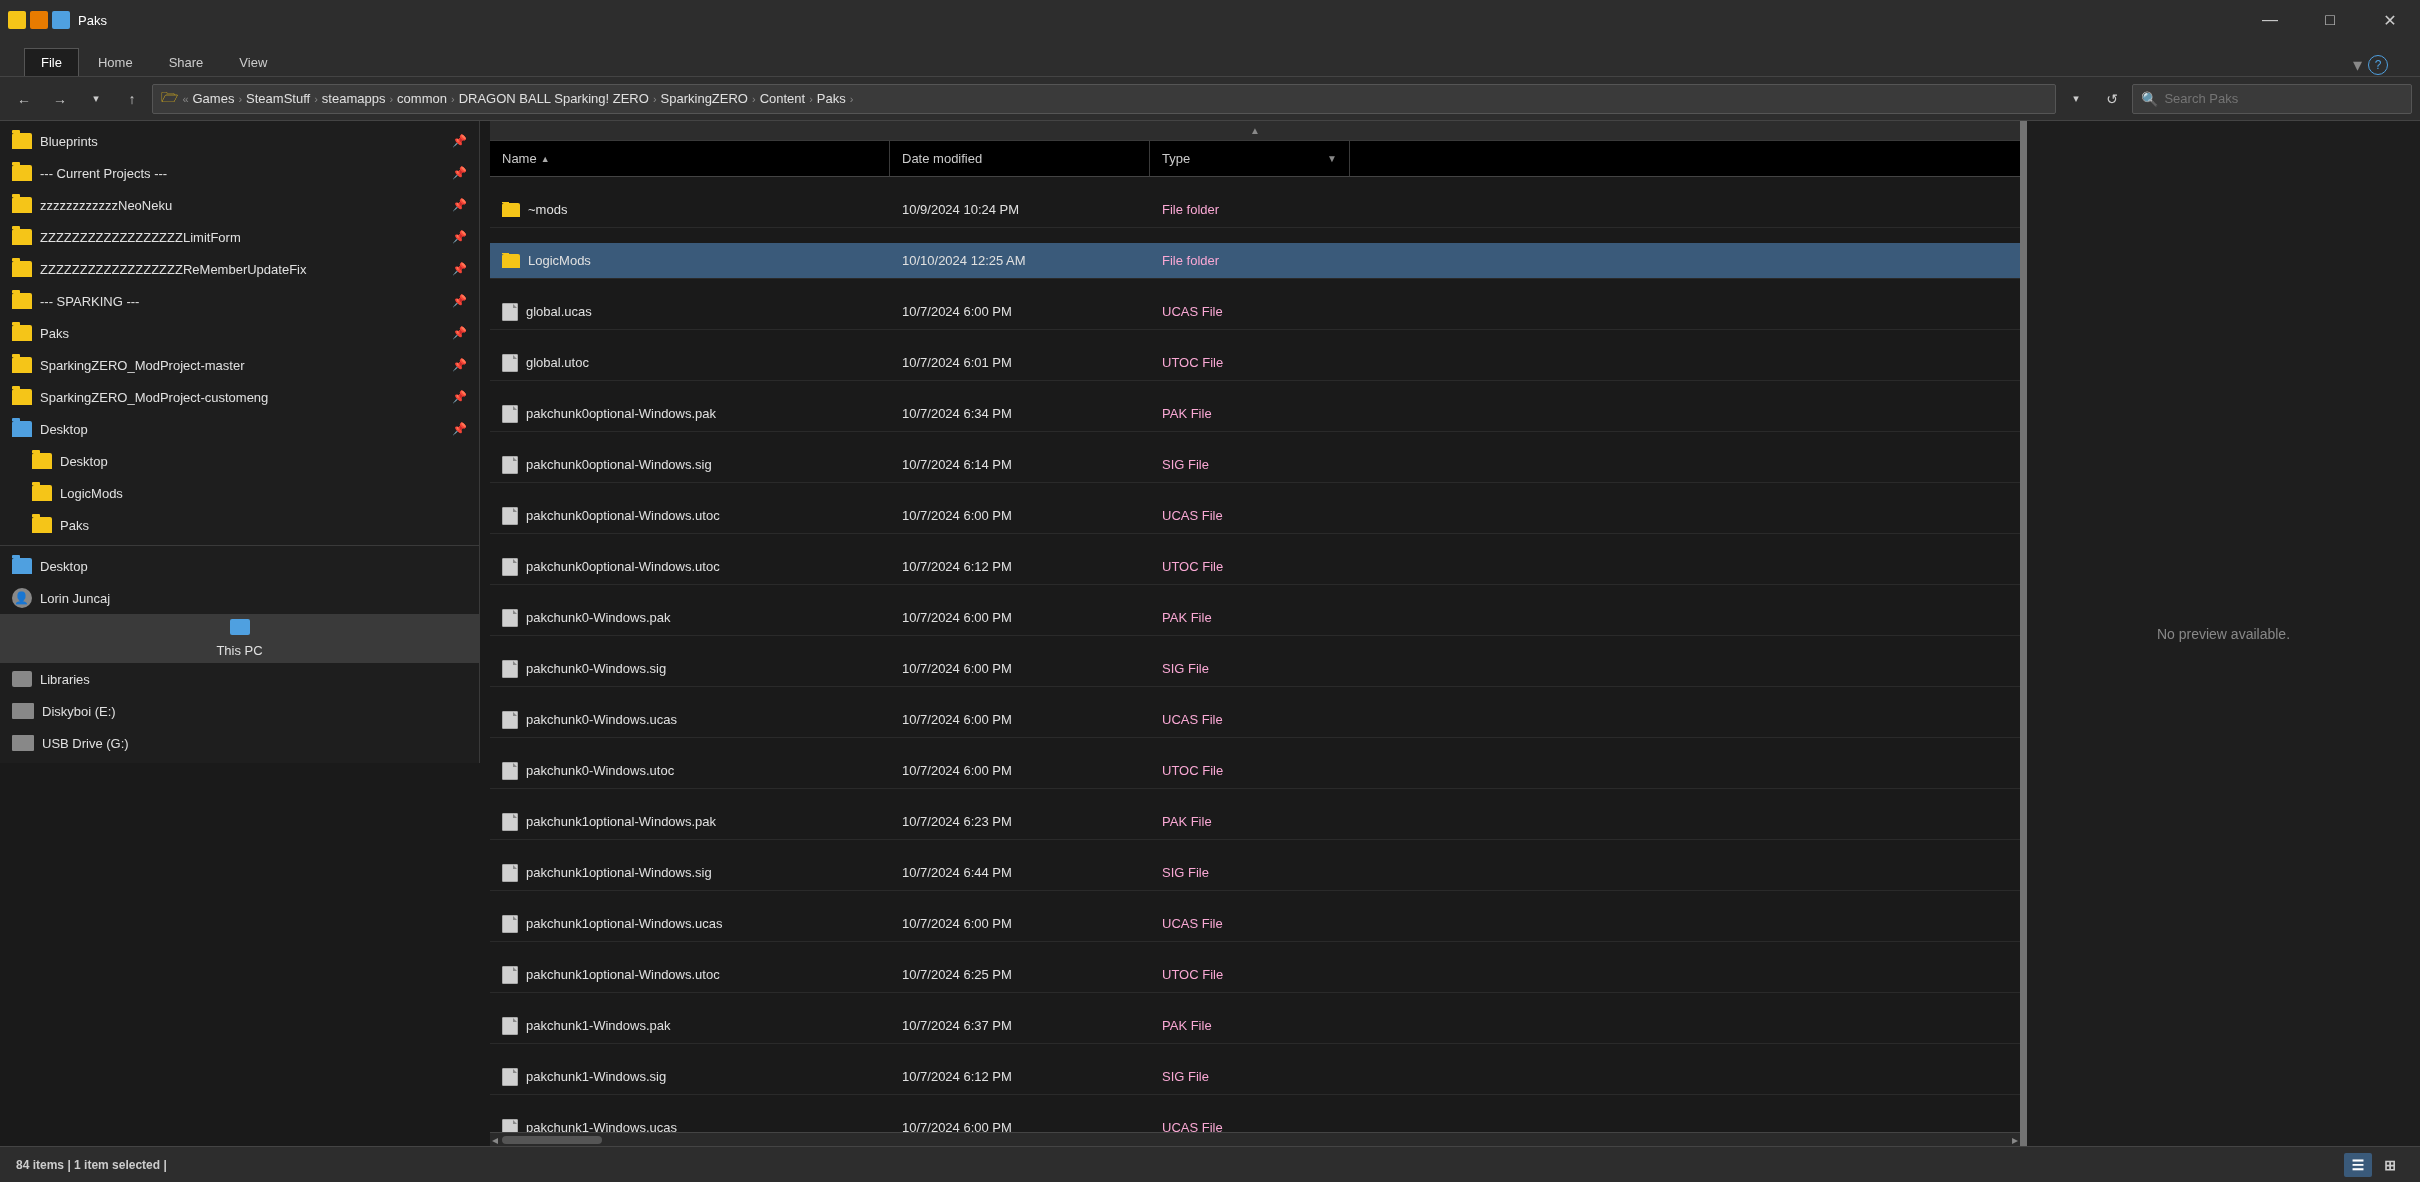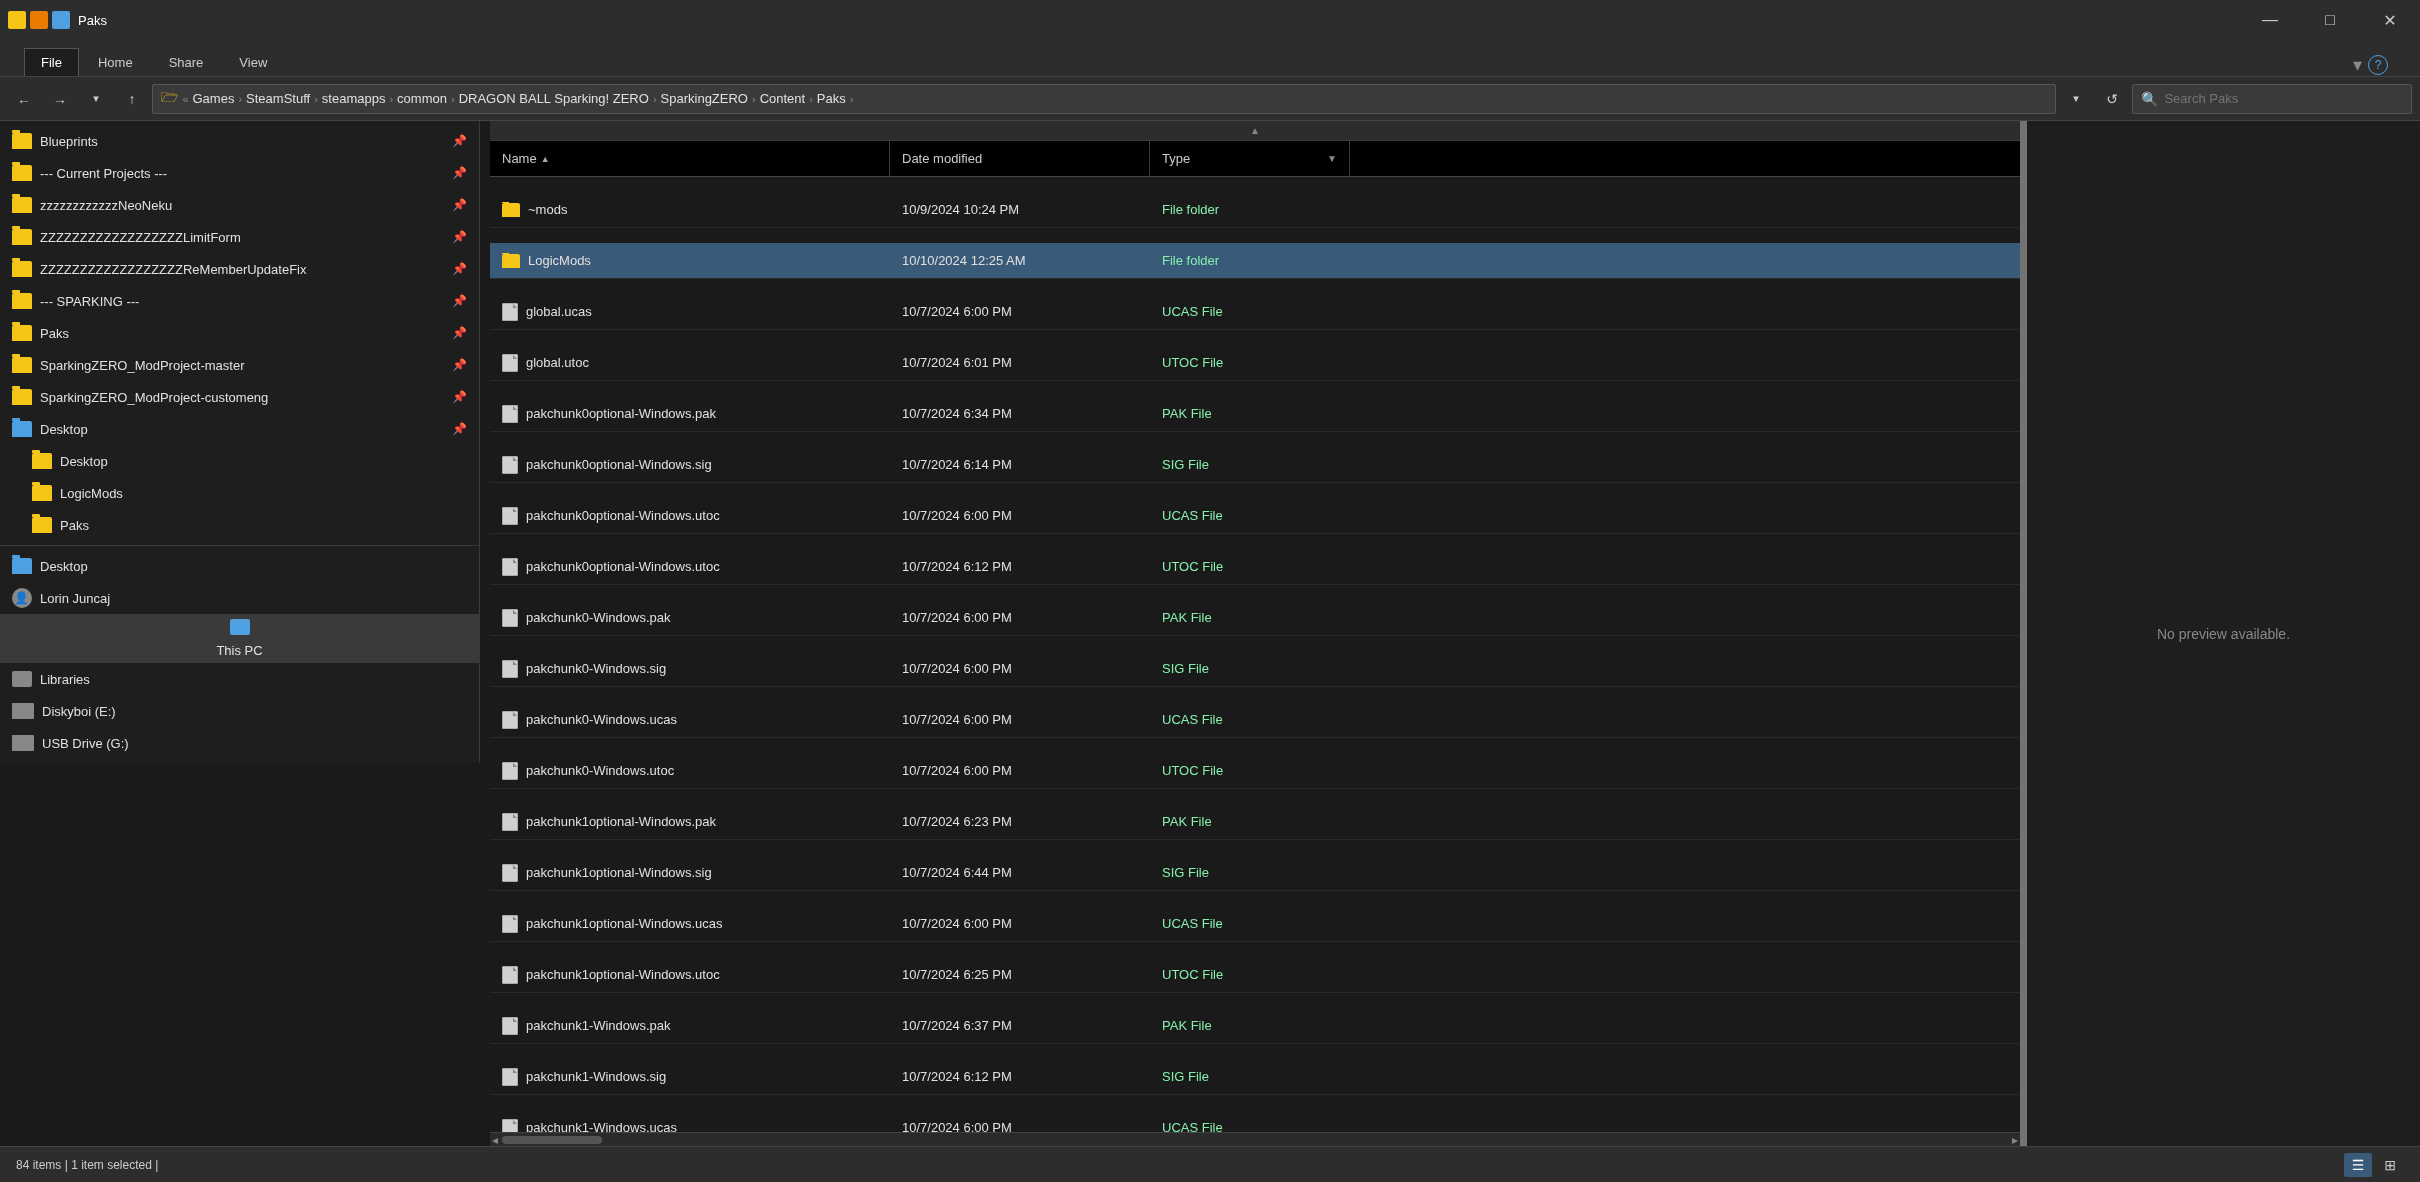--- a/index.html
+++ b/index.html
@@ -348,21 +348,21 @@
     .file-modified {
       width: 260px;
       padding: 0 12px;
       color: #e0e0e0;
       font-size: 13px;
       white-space: nowrap;
     }
     .file-type {
       width: 200px;
       padding: 0 12px;
-      color: #86efac;
+      color: #f9a8d4;
       font-size: 13px;
       white-space: nowrap;
     }
 
     
     .folder-icon-sm {
       width: 18px;
       height: 14px;
       background: #f5c518;
       border-radius: 2px 2px 0 0;
@@ -416,20 +416,21 @@
     
     #status-bar {
       background: #2d2d2d;
       height: 36px;
       display: flex;
       align-items: center;
       justify-content: space-between;
       padding: 6px 16px;
       border-top: 1px solid #444;
       flex-shrink: 0;
+      font-weight: bold;
     }
     #status-text {
       color: #ccc;
       font-size: 12px;
     }
     #view-controls {
       display: flex;
       gap: 4px;
     }
     .view-btn {

